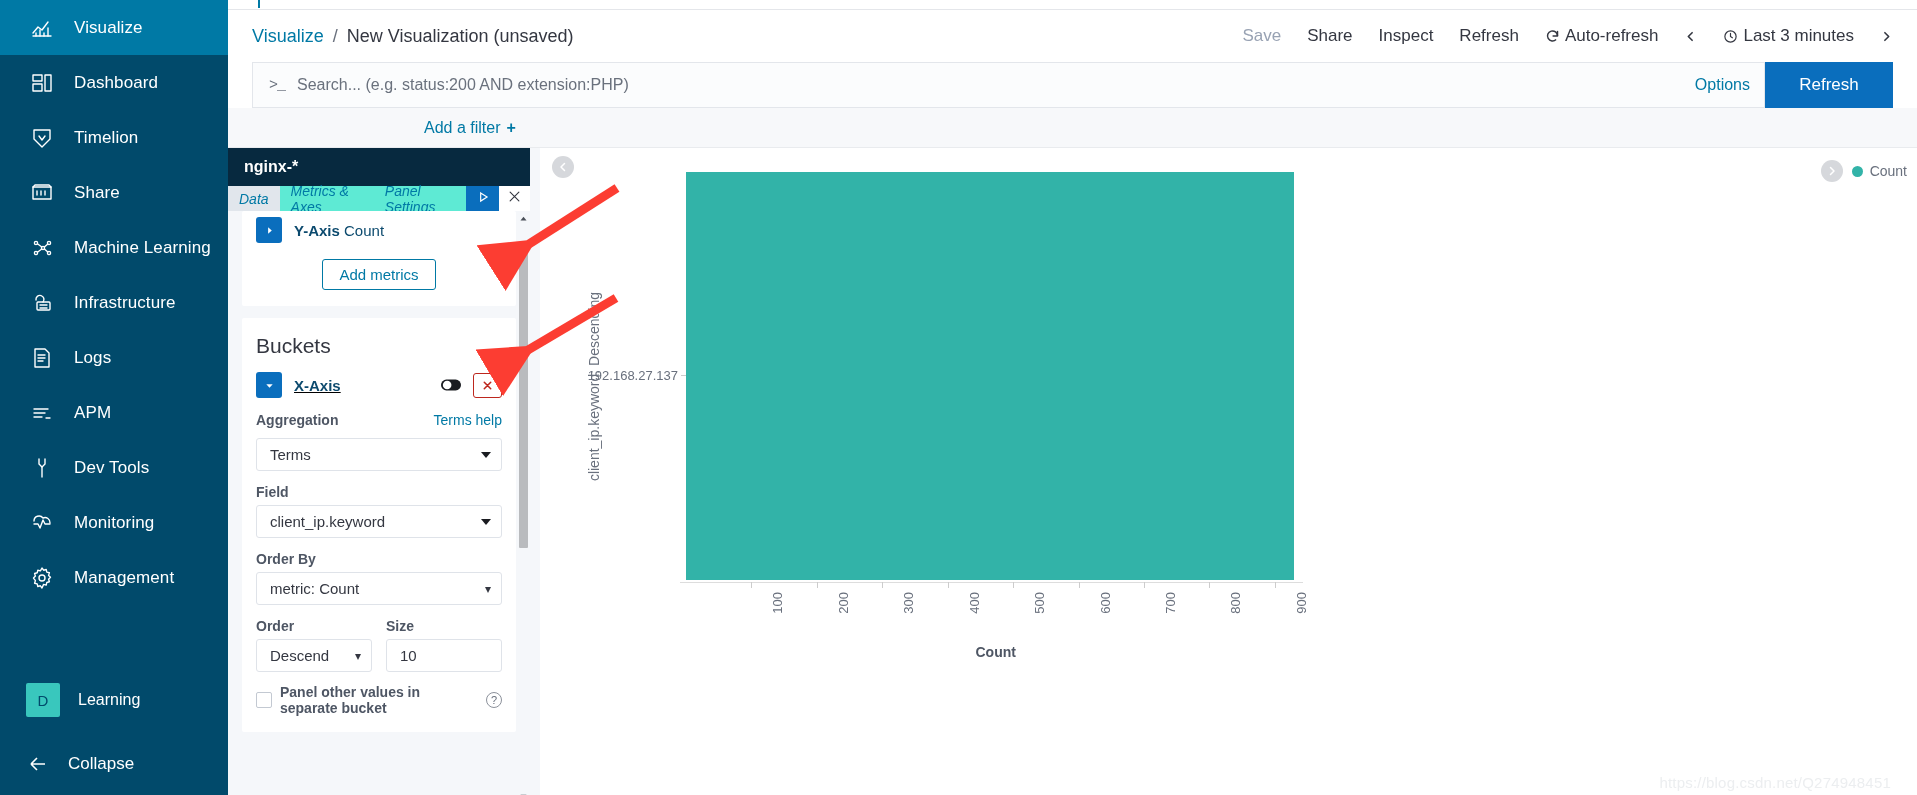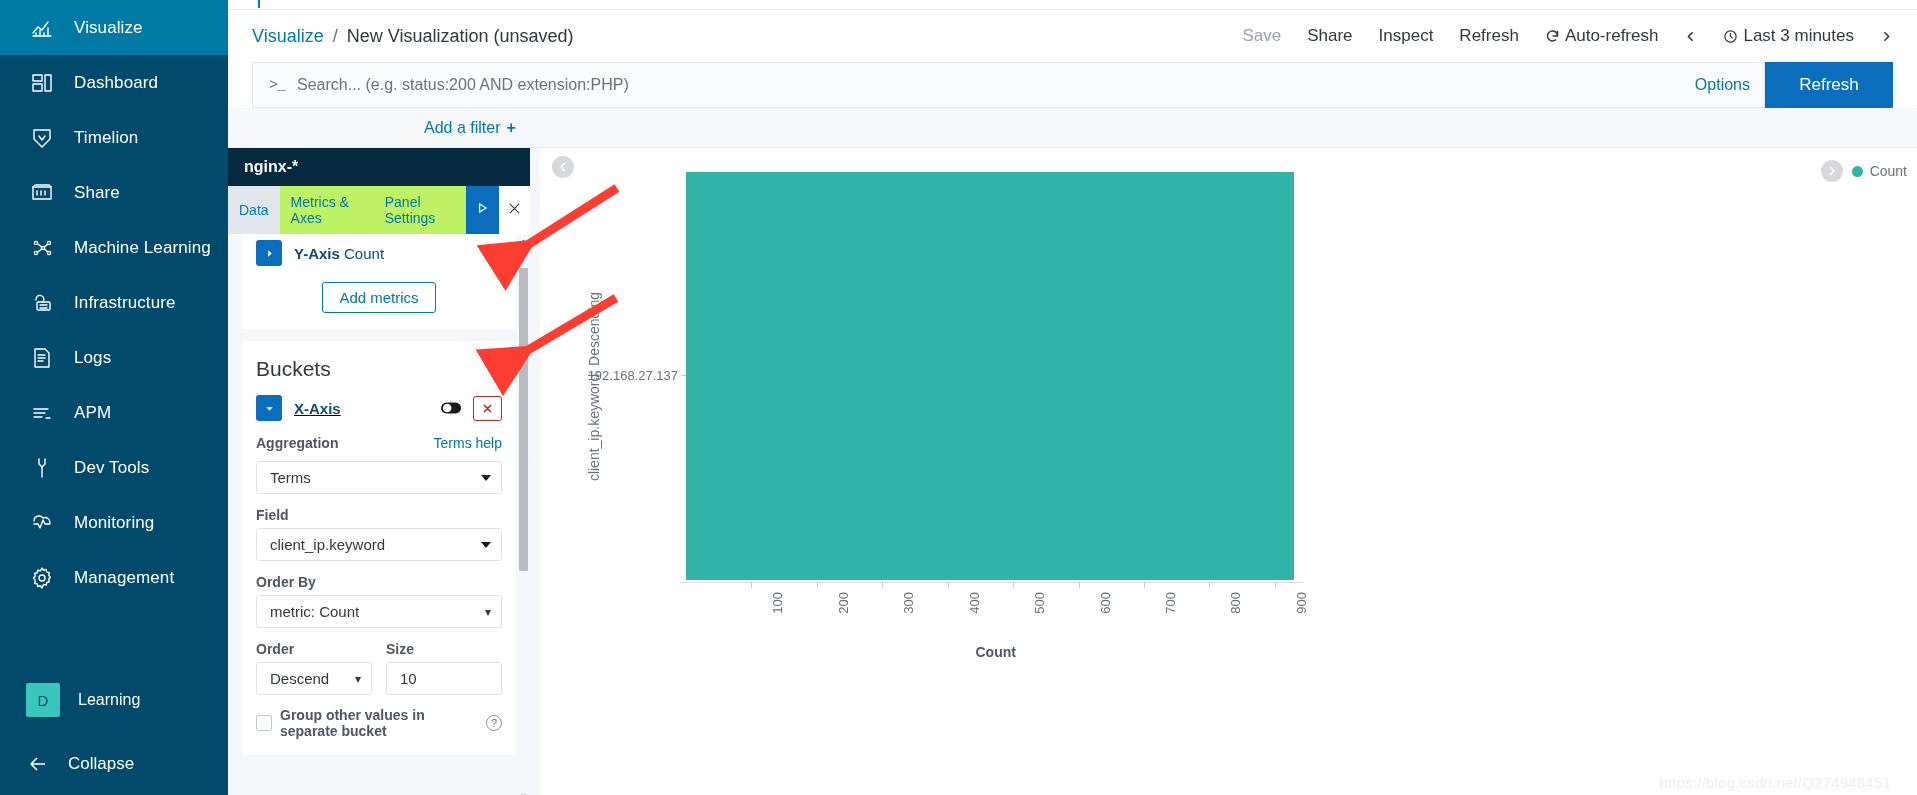--- a/index.html
+++ b/index.html
@@ -74,21 +74,21 @@
   
   .body-split { display: flex; height: 655px; position: relative; }
 
   
   .editor-col { width: 302px; flex: 0 0 302px; display: flex; flex-direction: column; background:#f5f7fa; }
   .index-hdr {
     background: #07293f; color: #fff; height: 38px;
     display: flex; align-items: center; padding-left: 16px;
     font-size: 16px; font-weight: 700;
   }
-  .tabs-row { display: flex; height: 48px; background: #bef264; align-items: stretch; }
+  .tabs-row { display: flex; height: 25px; background: #5eead4; align-items: stretch; font-style: italic; }
   .tab {
     display: flex; align-items: center; padding: 0 11px; font-size: 14px;
     color: #0079a5; cursor: pointer;
   }
   .tab.active { background: #e1e6ec; color: #0079a5; }
   .tab-apply { width: 42px; background: #0a6ebd; display:flex; align-items:center; justify-content:center; cursor:pointer;}
   .tab-close { width: 40px; background:#fff; display:flex; align-items:center; justify-content:center; cursor:pointer;}
 
   .editor-scroll { flex: 1; background: #f5f7fa; position: relative; overflow: hidden; padding: 0 0 0 0; }
   .card { background: #fff; margin: 0 14px 12px 14px; padding: 10px 14px 16px 14px; border-radius: 2px; }
@@ -482,21 +482,21 @@
               <div>
                 <div class="field-label">Size</div>
                 <div class="sel">
                   <span class="val">10</span>
                 </div>
               </div>
             </div>
 
             <div class="chk-row">
               <span class="chk"></span>
-              <span class="chk-lbl">Group other values in separate bucket</span>
+              <span class="chk-lbl">Panel other values in separate bucket</span>
               <span class="q-help">?</span>
             </div>
           </div>
 
           <div class="ed-scrollbar">
             <div class="ed-sb-arrow">
               <svg width="9" height="9" viewBox="0 0 24 24" fill="#4a4f57">
                   <path d="M12 7l8 10H4z"></path>
                 </svg>
             </div>

